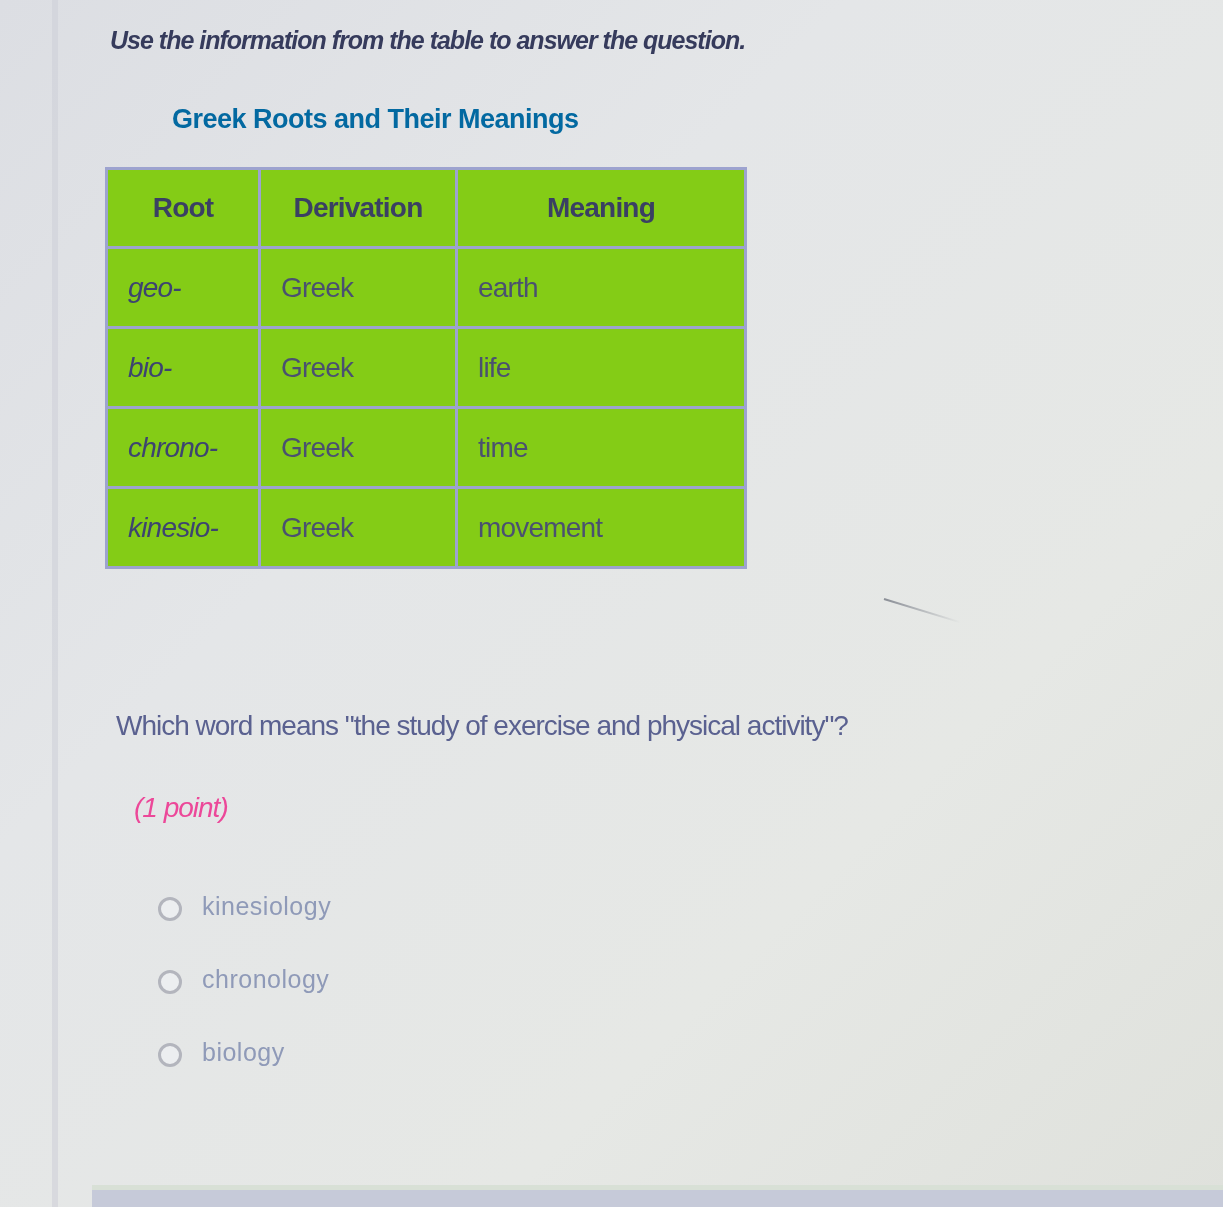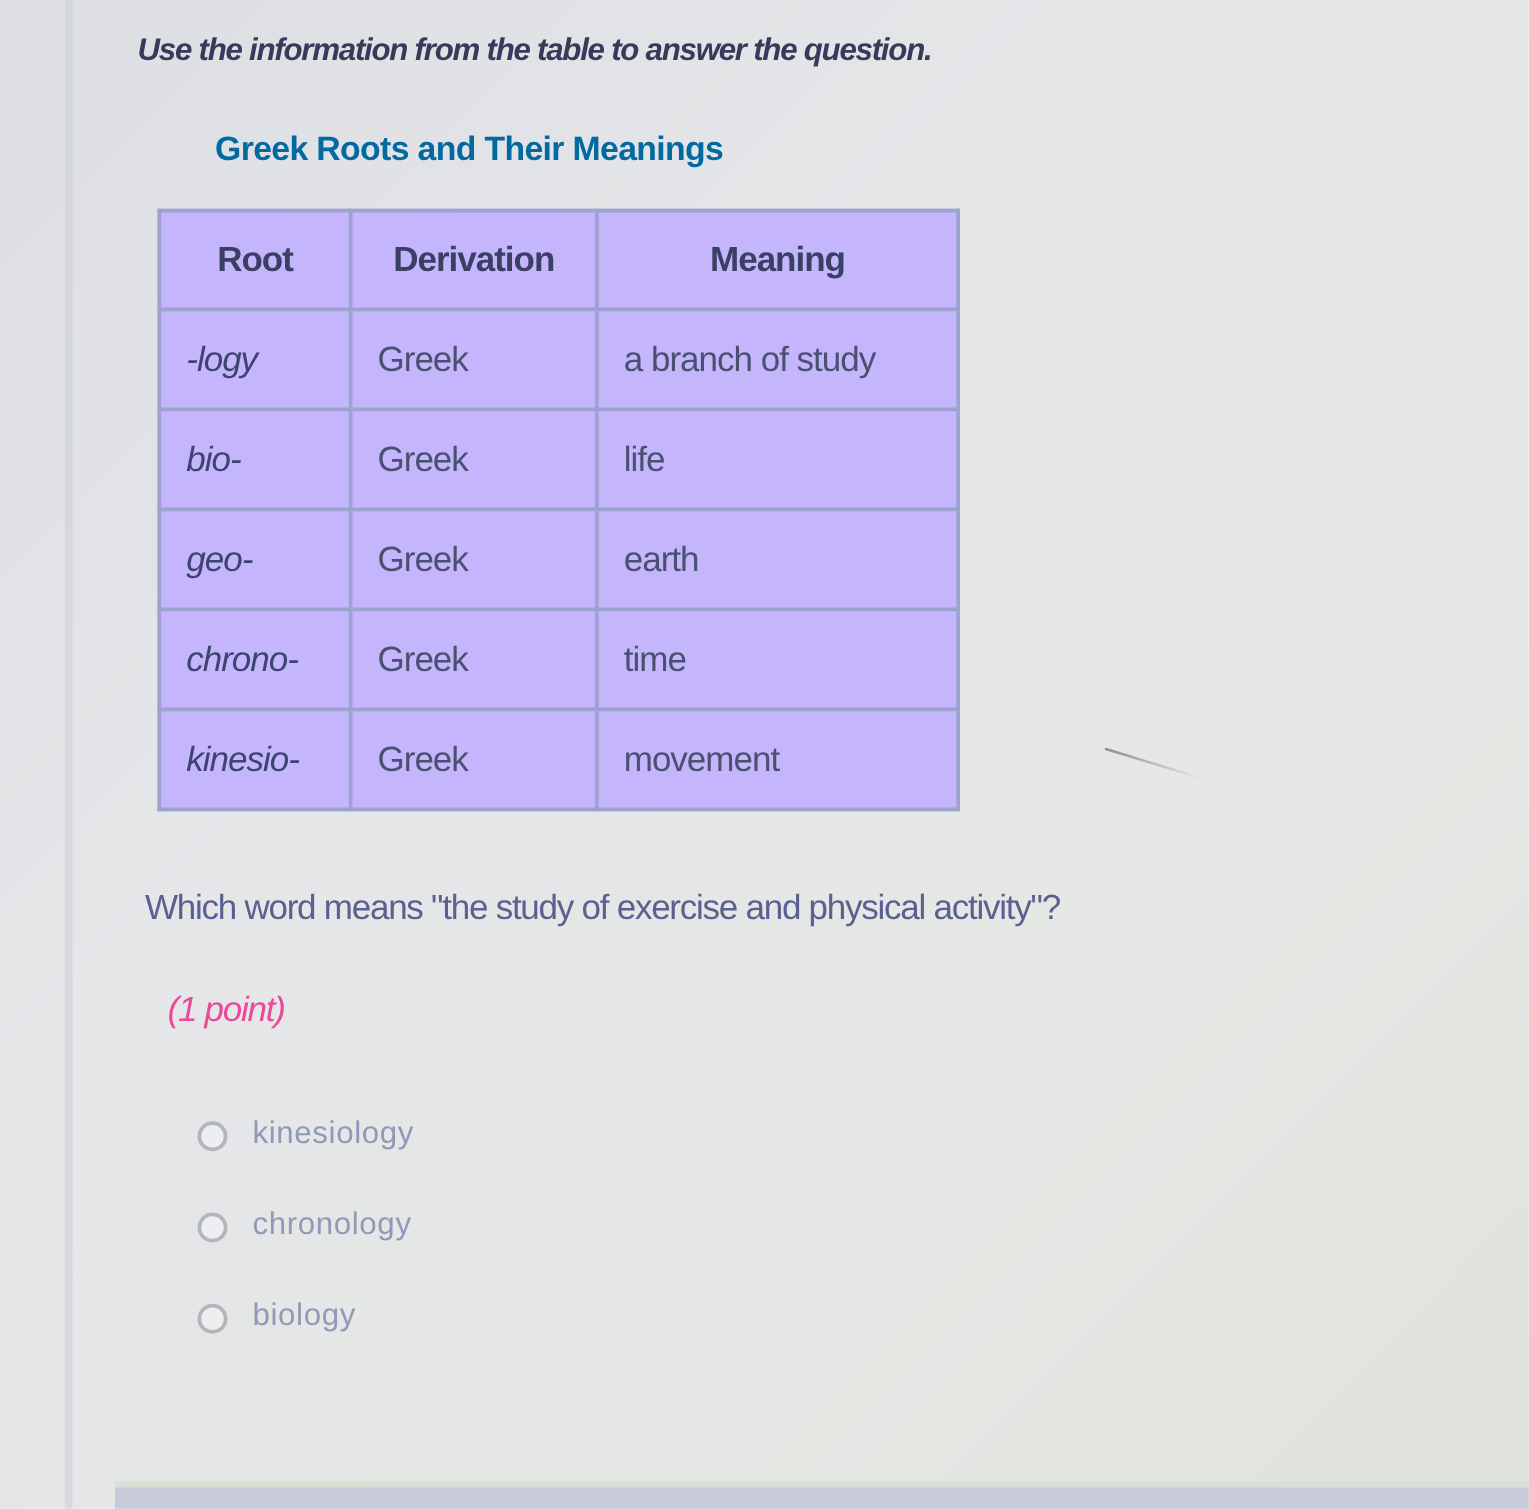--- a/index.html
+++ b/index.html
@@ -40,24 +40,24 @@
       left: 172px;
       top: 104px;
       font-size: 27px;
       font-weight: bold;
       color: #0369a1;
       letter-spacing: -0.5px;
       white-space: nowrap;
     }
     table.roots {
       position: absolute;
-      left: 126px;
+      left: 105px;
       top: 167px;
       border-collapse: collapse;
-      background: #c4b5fd;
+      background: #84cc16;
     }
     table.roots th, table.roots td {
       border: 3px solid #9da3cf;
       height: 77px;
       padding: 0 20px;
       font-size: 28px;
       text-align: left;
       color: #4a5170;
       letter-spacing: -0.8px;
       white-space: nowrap;
@@ -160,33 +160,28 @@
 <table class="roots">
   <thead>
     <tr>
       <th class="col-root">Root</th>
       <th class="col-deriv">Derivation</th>
       <th class="col-meaning">Meaning</th>
     </tr>
   </thead>
   <tbody>
     <tr>
-      <td class="root-cell">-logy</td>
-      <td>Greek</td>
-      <td>a branch of study</td>
+      <td class="root-cell">geo-</td>
+      <td>Greek</td>
+      <td>earth</td>
     </tr>
     <tr>
       <td class="root-cell">bio-</td>
       <td>Greek</td>
       <td>life</td>
-    </tr>
-    <tr>
-      <td class="root-cell">geo-</td>
-      <td>Greek</td>
-      <td>earth</td>
     </tr>
     <tr>
       <td class="root-cell">chrono-</td>
       <td>Greek</td>
       <td>time</td>
     </tr>
     <tr>
       <td class="root-cell">kinesio-</td>
       <td>Greek</td>
       <td>movement</td>

